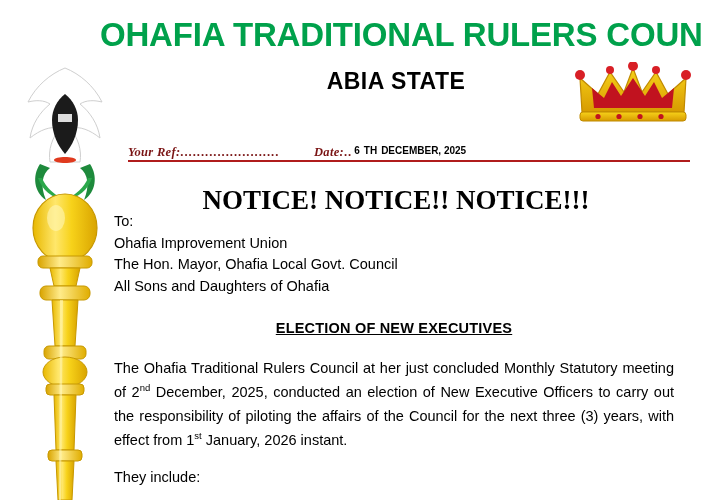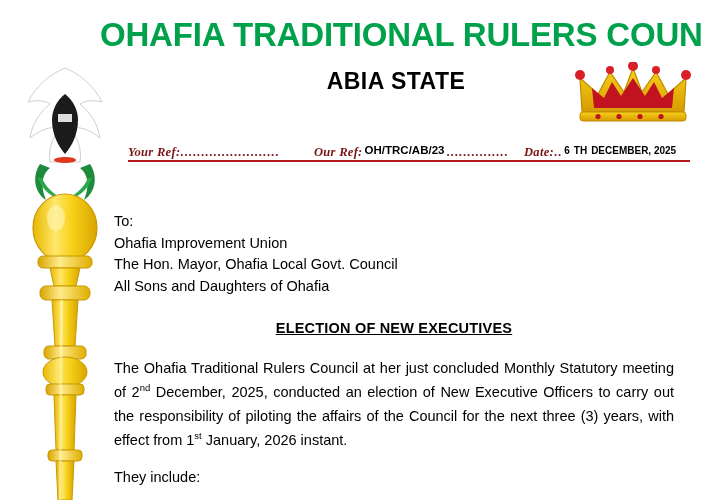--- a/index.html
+++ b/index.html
@@ -268,35 +268,31 @@
       <circle cx="66" cy="54.5" r="2.6" fill="#c1121f"></circle>
       <circle cx="87" cy="54.5" r="2.6" fill="#c1121f"></circle>
     </svg>
   </div>
 
   <div class="refline">
     <div class="ref-block your">
       <span class="ref-label">Your Ref:</span>
       <span class="ref-dots">........................</span>
     </div>
-    <div class="ref-block our">
-      <span class="ref-label">Our Ref:</span>
-      <span class="ref-value">OH/TRC/AB/23</span>
-      <span class="ref-dots">...............</span>
-    </div>
     <div class="ref-block date">
       <span class="ref-label">Date:</span>
       <span class="ref-dots">..</span>
       <span class="ref-value small">6</span>
         <span class="ref-value small ref-sup">TH</span>
         <span class="ref-value small"> DECEMBER, 2025</span>
     </div>
   </div>
   <div class="red-rule"></div>
 
+  <div class="notice">NOTICE! NOTICE!! NOTICE!!!</div>
 
   <div class="body-area">
     <div class="to-label">To:</div>
     <div class="addressee">Ohafia Improvement Union</div>
     <div class="addressee">The Hon. Mayor, Ohafia Local Govt. Council</div>
     <div class="addressee">All Sons and Daughters of Ohafia</div>
 
     <div class="subject">ELECTION OF NEW EXECUTIVES</div>
 
     <div class="para"><span>The Ohafia Traditional Rulers Council at her just concluded Monthly Statutory meeting of 2</span><sup>nd</sup><span> December, 2025, conducted an election of New Executive Officers to carry out the responsibility of piloting the affairs of the Council for the next three (3) years, with effect from 1</span><sup>st</sup><span> January, 2026 instant.</span></div>

